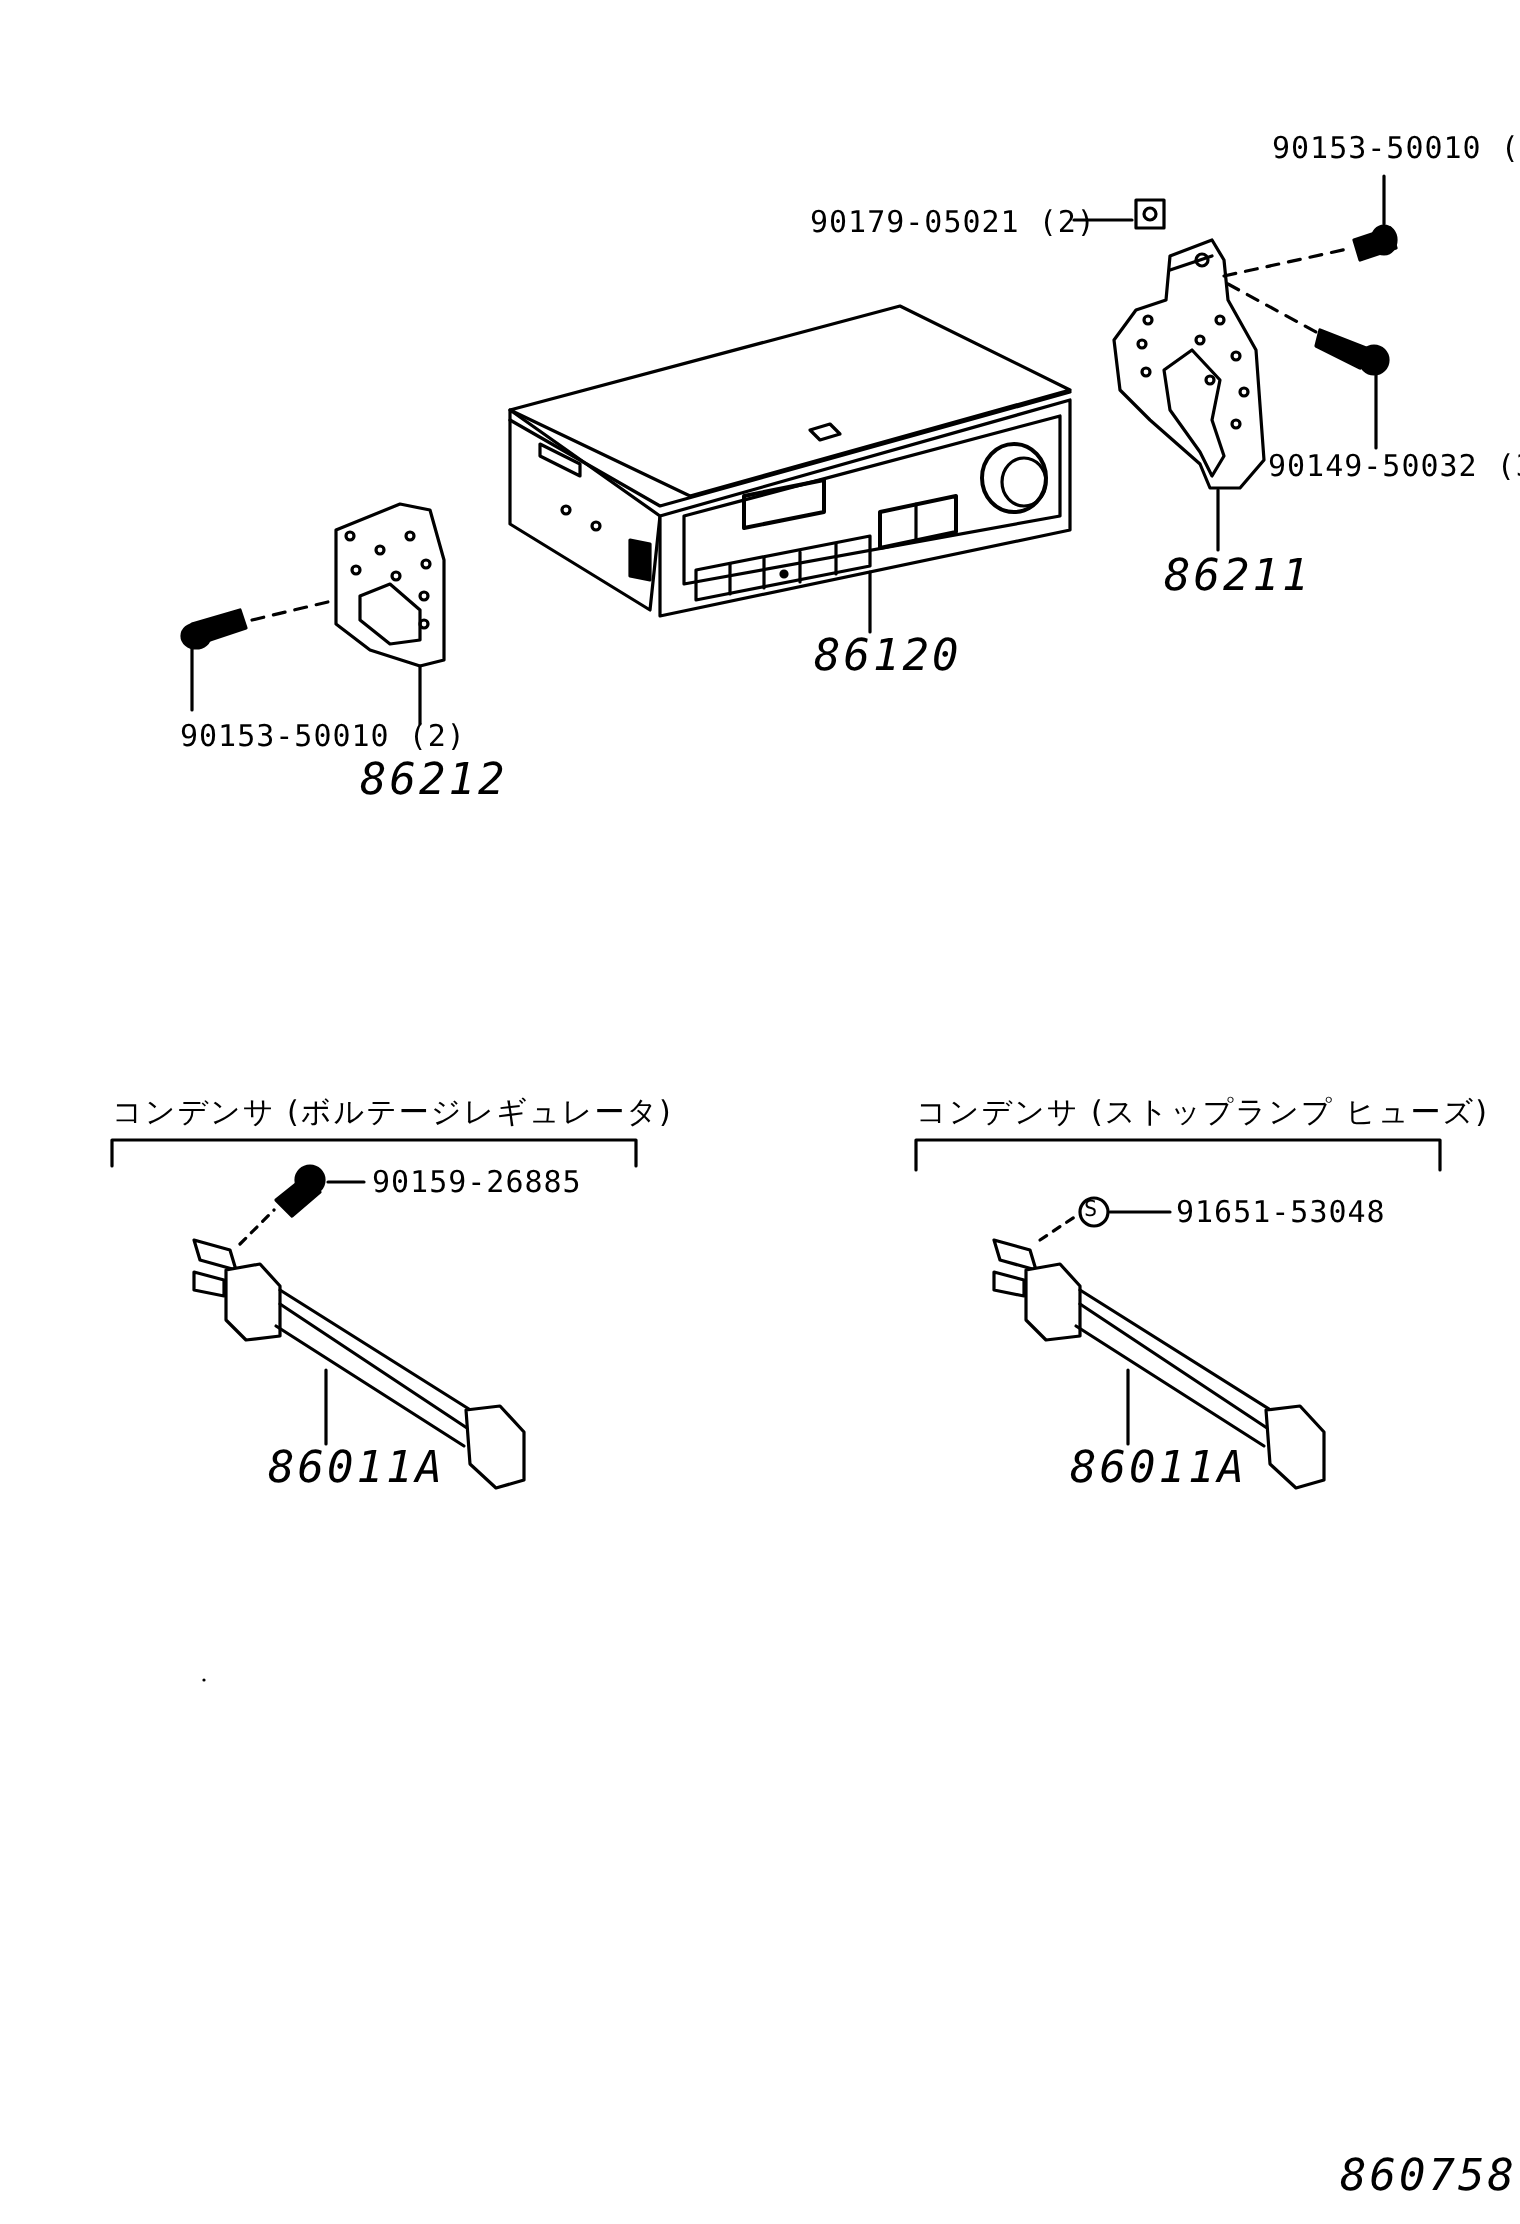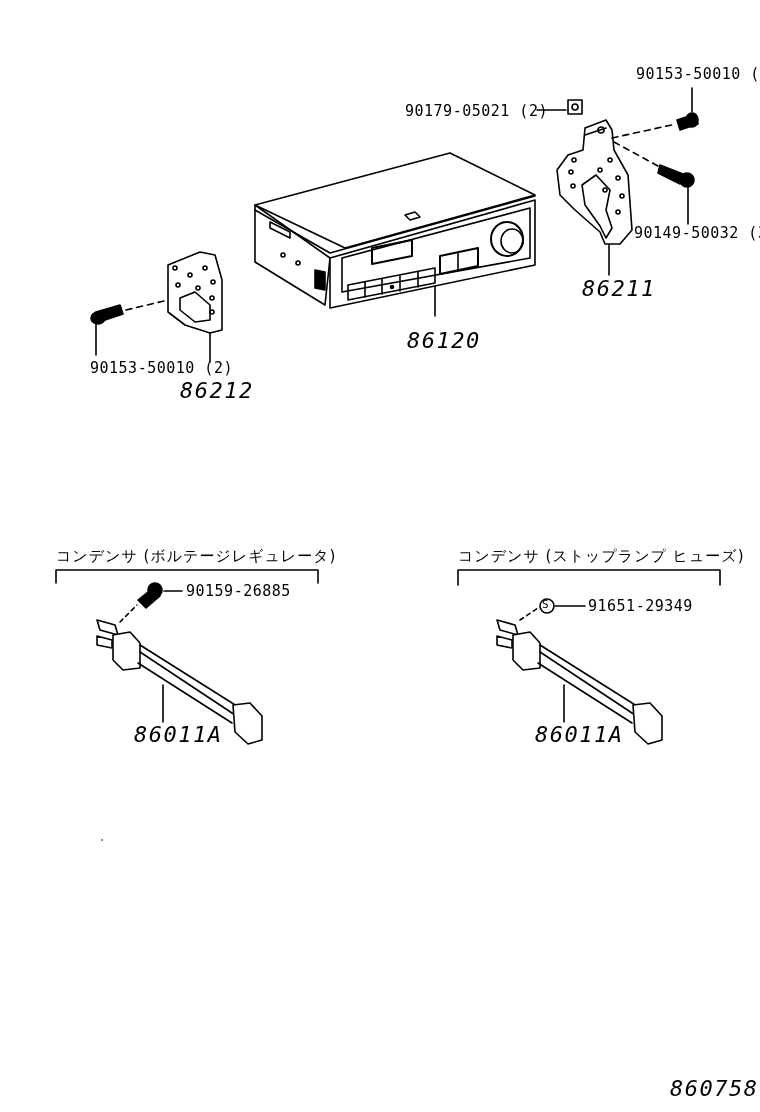--- a/index.html
+++ b/index.html
@@ -150,26 +150,26 @@
     <line x1="564" y1="685" x2="564" y2="722"></line>
   </g>
 
   <circle cx="102" cy="840" r="0.8" fill="#000" stroke="none"></circle>
 </svg>
 
 <div class="lbl" style="left:405px; top:104px;text-align:right;">90179-05021 (2)</div>
 <div class="lbl" style="left:636px; top:67px;">90153-50010 (2</div>
 <div class="lbl" style="left:634px; top:226px;">90149-50032 (3</div>
 <div class="lbl big" style="left:582px; top:278px;">86211</div>
-<div class="lbl big" style="left:407px; top:318px;margin-top:12px;">86120</div>
+<div class="lbl big" style="left:407px; top:318px;">86120</div>
 <div class="lbl" style="left:44px; top:361px;margin-left:46px;">90153-50010 (2)</div>
 <div class="lbl big" style="left:180px; top:364px;margin-top:16px;">86212</div>
 
 <div class="grp-title" style="left:56px; top:549px;">コンデンサ (ボルテージレギュレータ)</div>
 <div class="lbl" style="left:186px; top:584px;">90159-26885</div>
 <div class="lbl big" style="left:134px; top:724px;">86011A</div>
 
 <div class="grp-title" style="left:458px; top:549px;text-align:center;">コンデンサ (ストップランプ ヒューズ)</div>
 <div class="lbl" style="left:542px; top:599px; font-size:11px;">S</div>
-<div class="lbl" style="left:588px; top:599px;">91651-29349</div>
+<div class="lbl" style="left:588px; top:599px;">91651-53048</div>
 <div class="lbl big" style="left:535px; top:724px;">86011A</div>
 
 <div class="lbl big" style="left:670px; top:1078px;text-align:right;">860758</div>
 
 </body></html>

